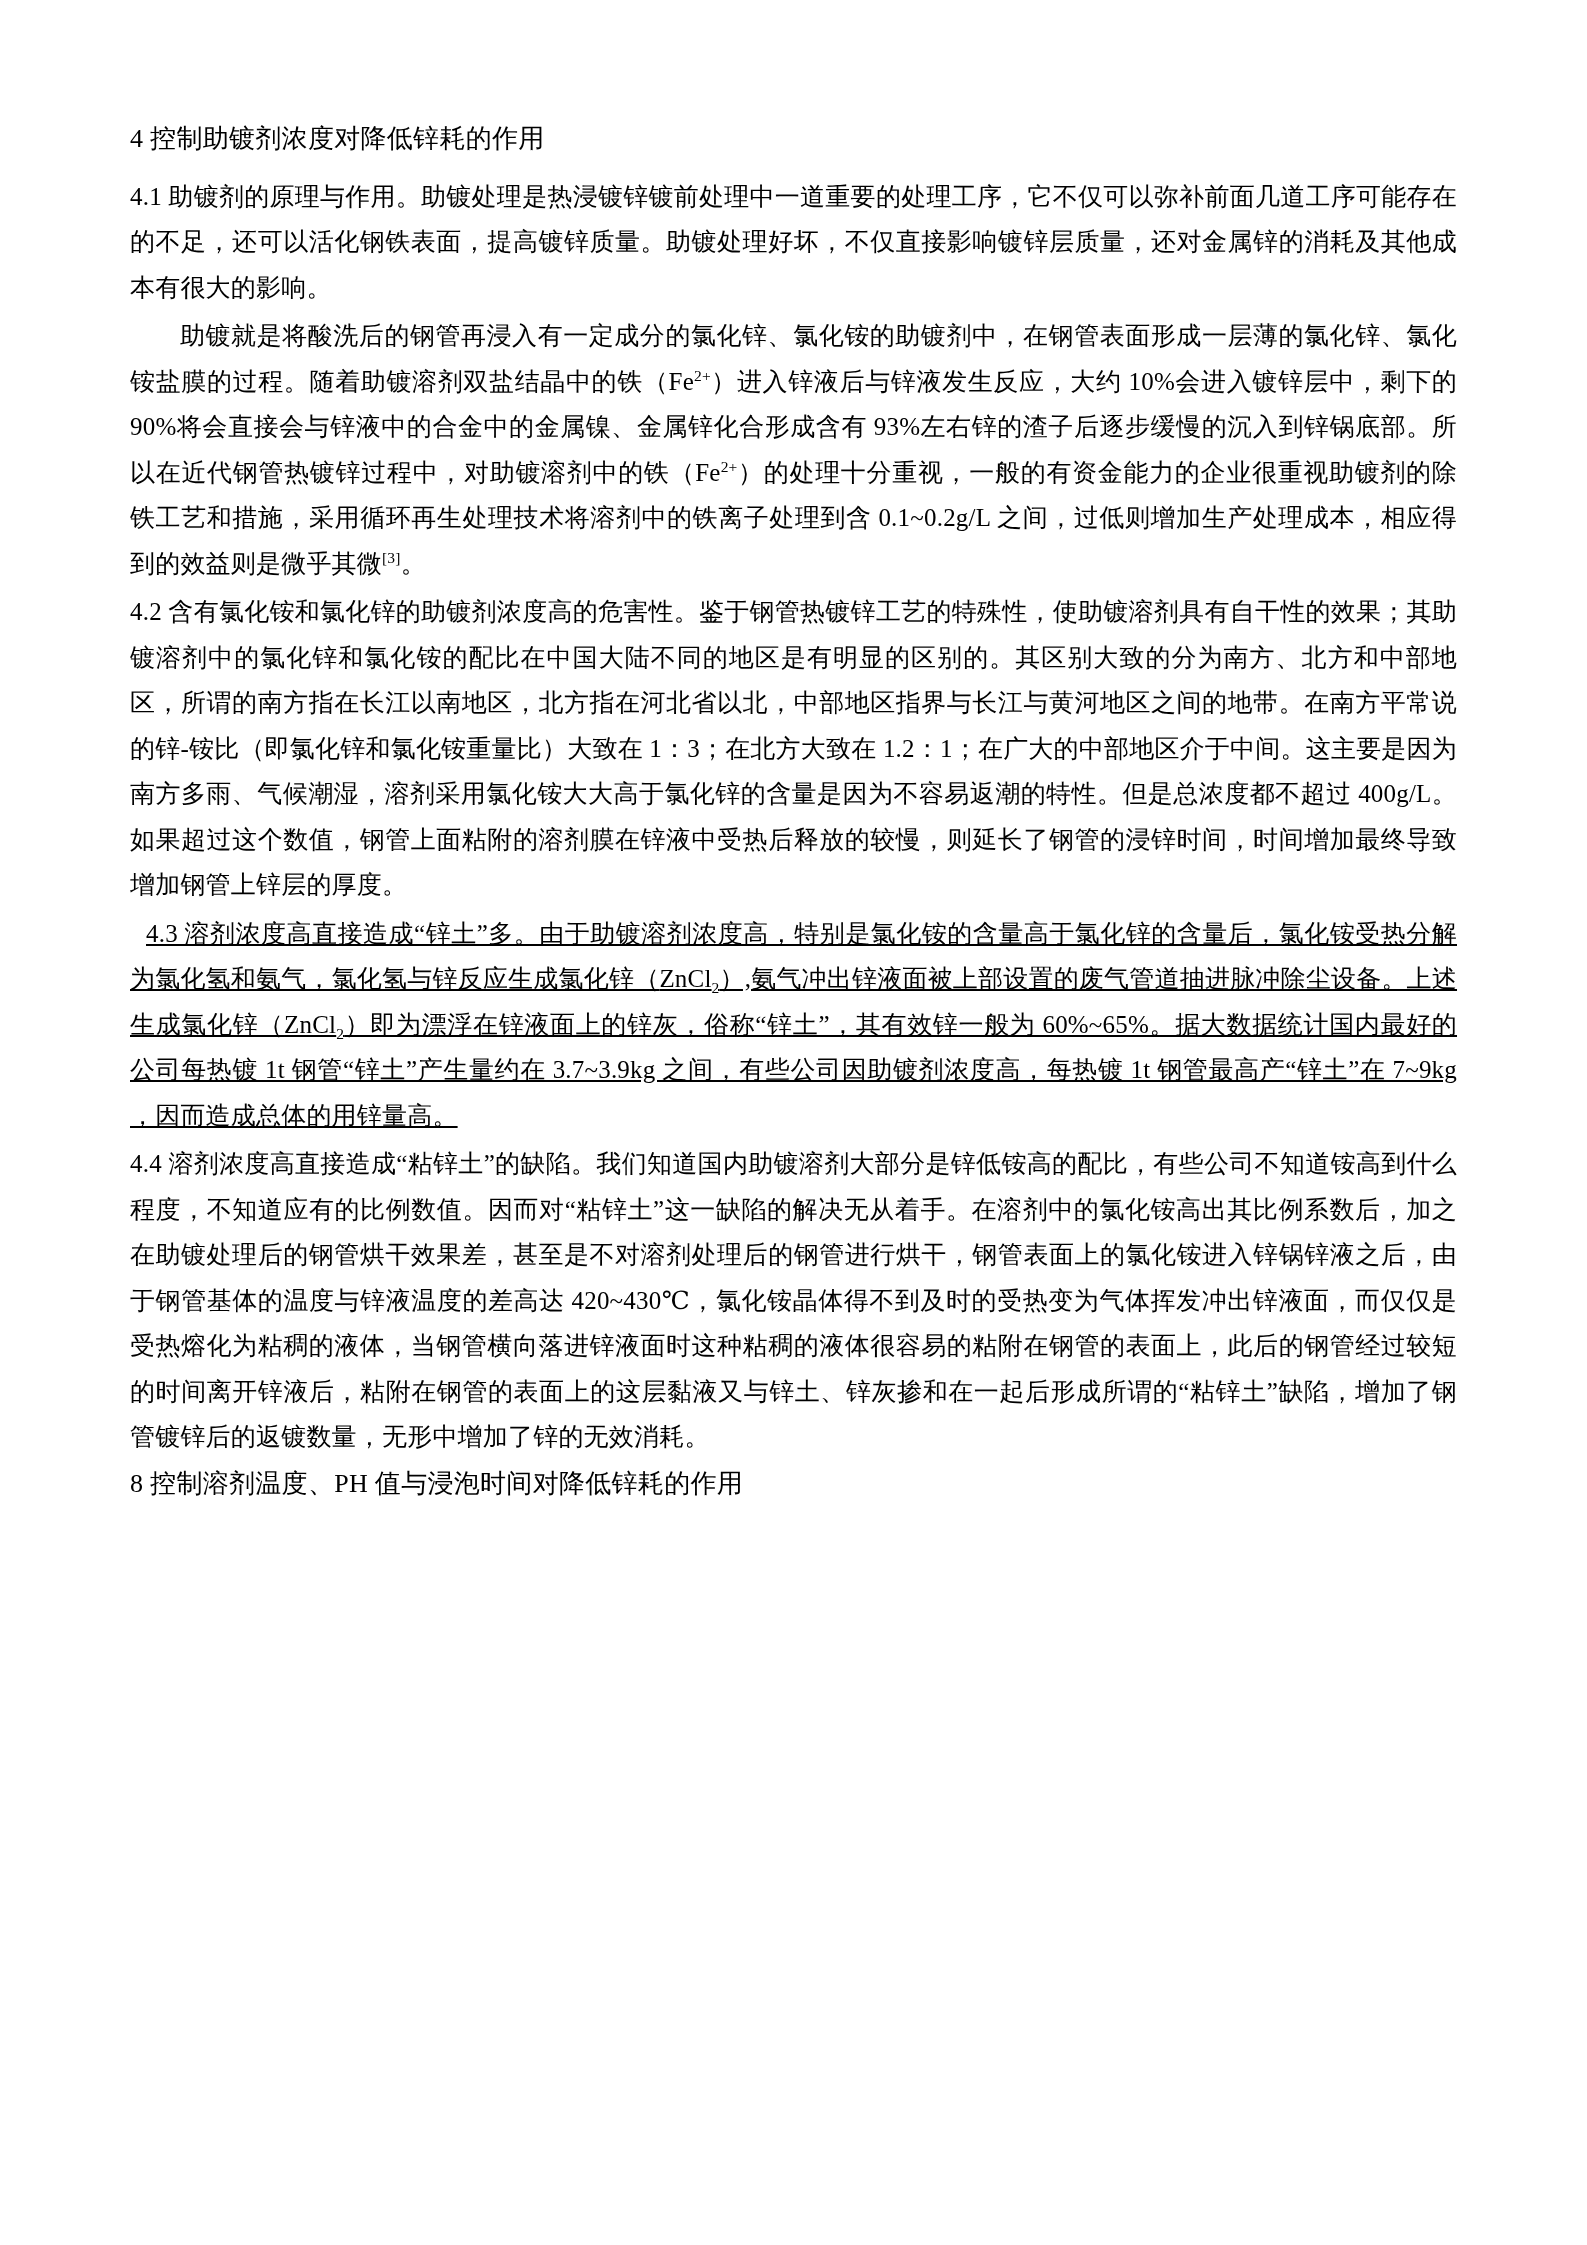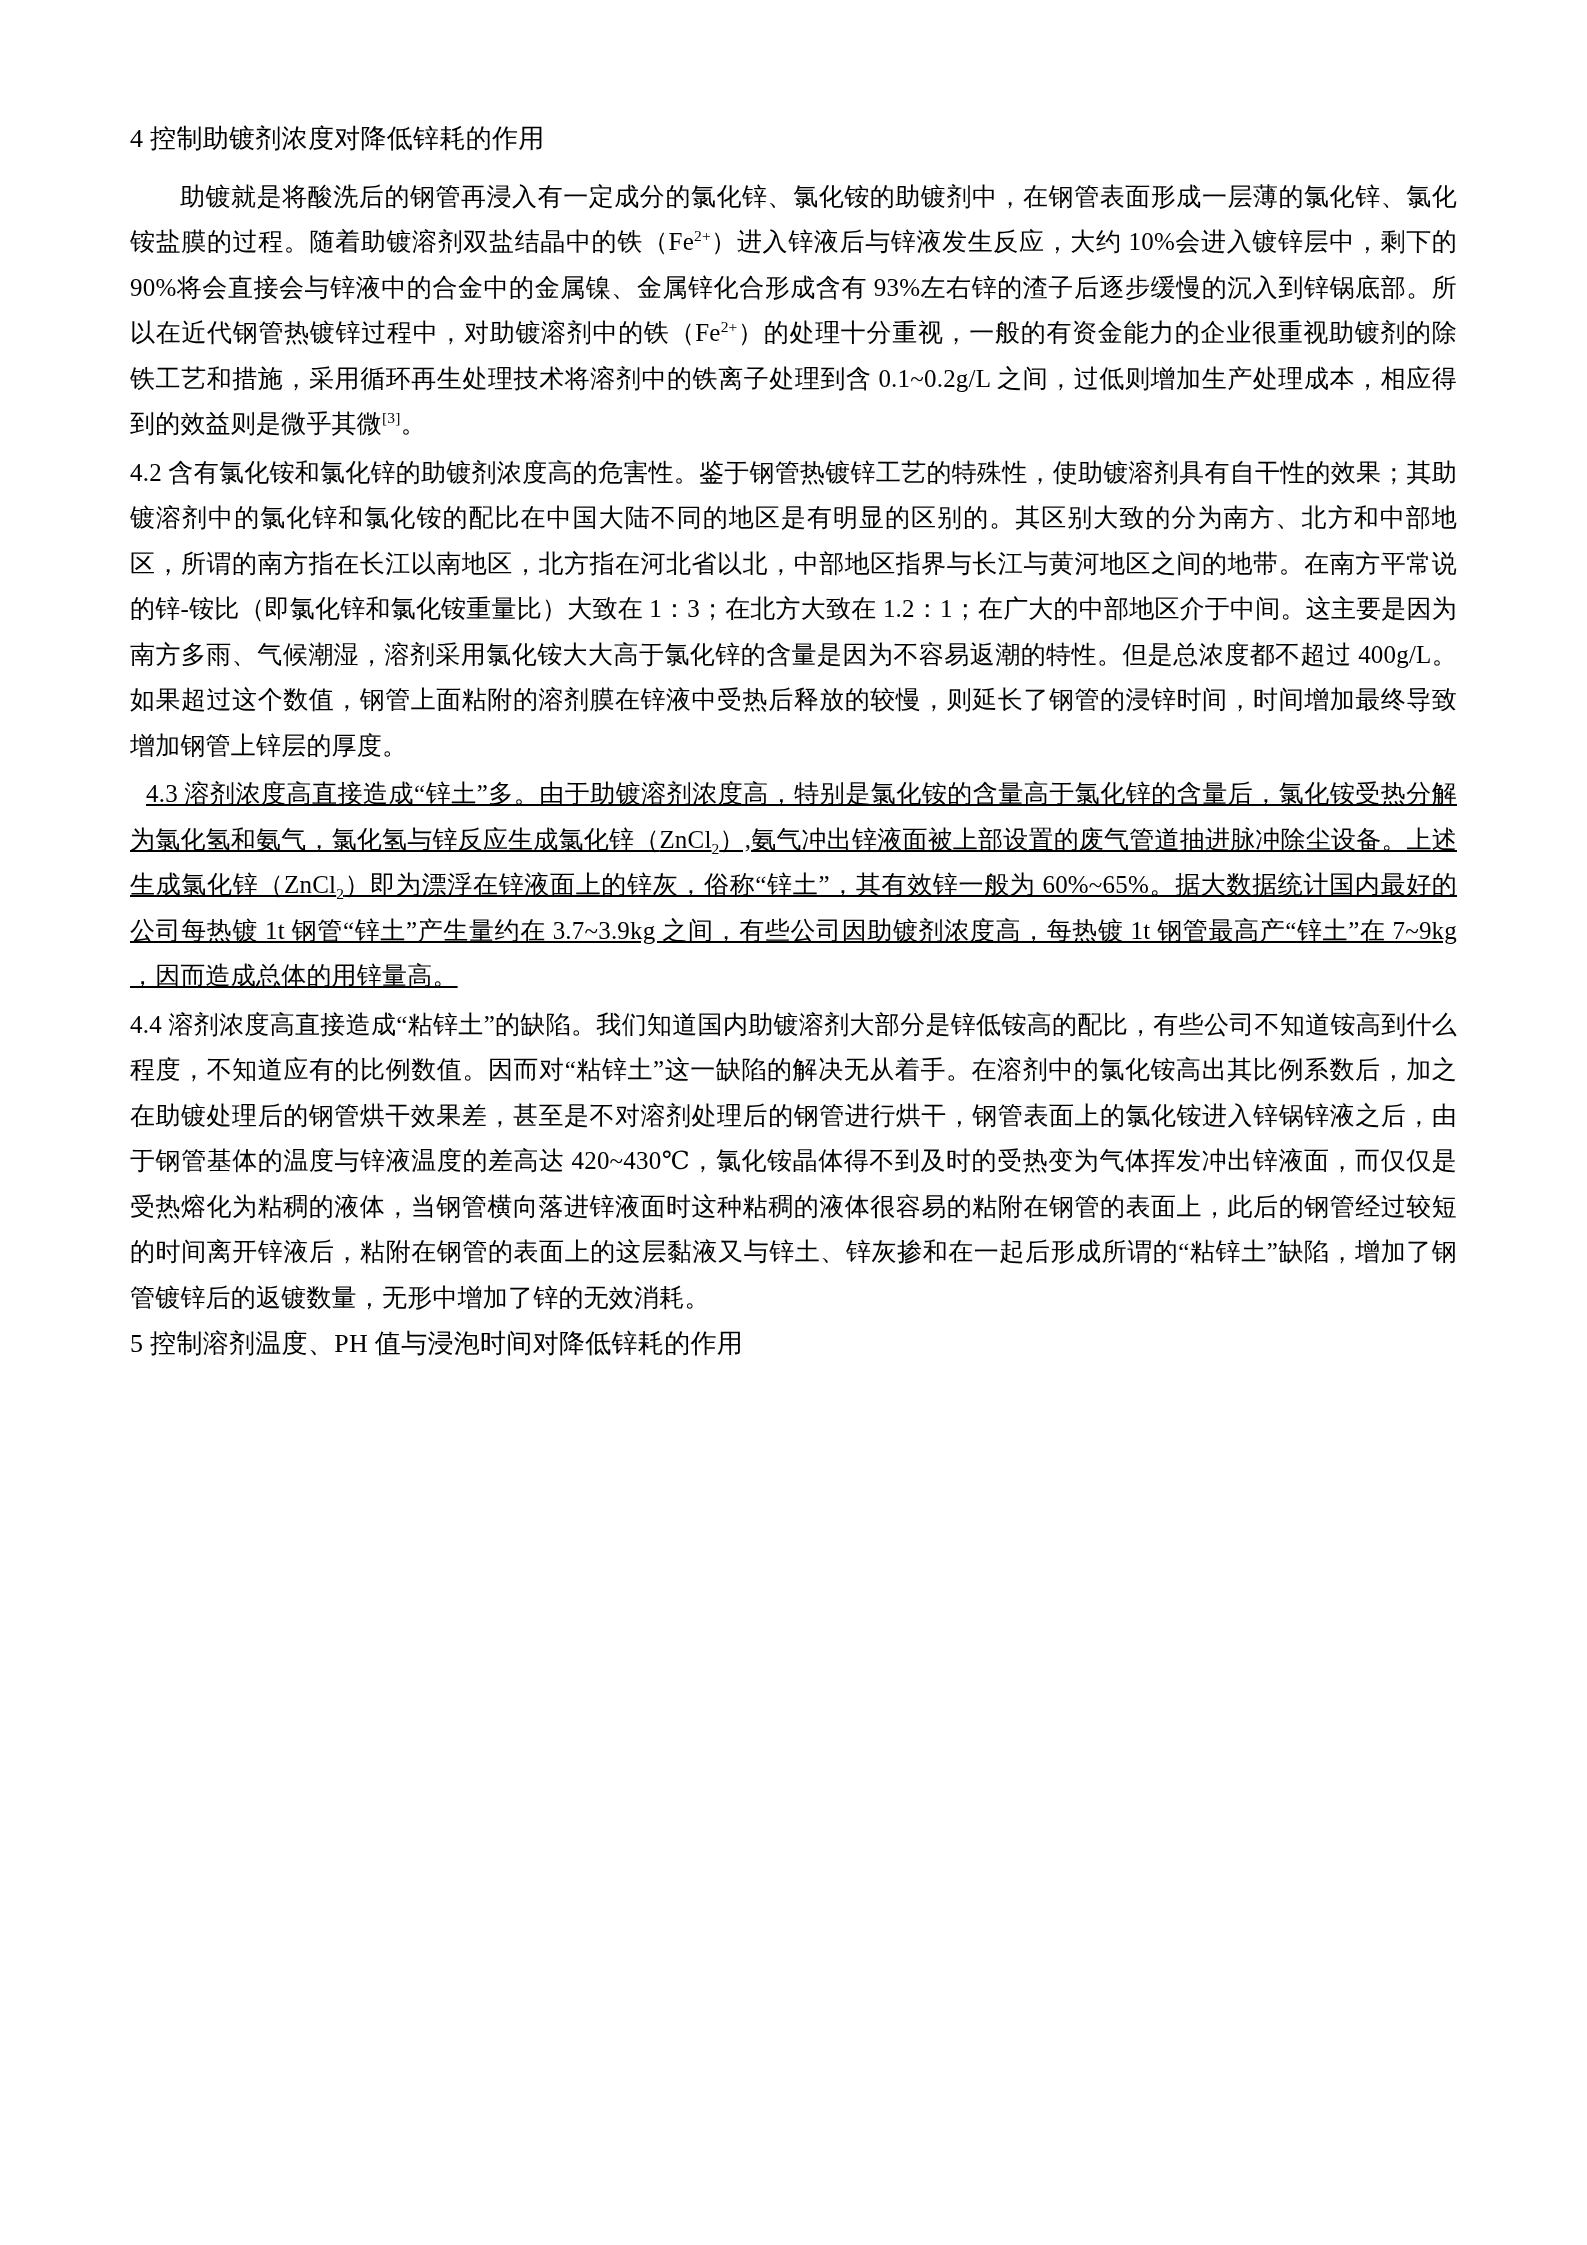--- a/index.html
+++ b/index.html
@@ -63,26 +63,27 @@
   .spacer-top { margin-top: 8px; }
 </style>
 </head>
 <body>
 
 <div class="page">
   <div class="doc">
 
     <h2 class="section-heading">4 控制助镀剂浓度对降低锌耗的作用</h2>
 
+    <p class="para">4.1 助镀剂的原理与作用。助镀处理是热浸镀锌镀前处理中一道重要的处理工序，它不仅可以弥补前面几道工序可能存在的不足，还可以活化钢铁表面，提高镀锌质量。助镀处理好坏，不仅直接影响镀锌层质量，还对金属锌的消耗及其他成本有很大的影响。</p>
 
     <p class="para indent">助镀就是将酸洗后的钢管再浸入有一定成分的氯化锌、氯化铵的助镀剂中，在钢管表面形成一层薄的氯化锌、氯化铵盐膜的过程。随着助镀溶剂双盐结晶中的铁（<span class="formula">Fe</span><sup>2+</sup>）进入锌液后与锌液发生反应，大约 10%会进入镀锌层中，剩下的 90%将会直接会与锌液中的合金中的金属镍、金属锌化合形成含有 93%左右锌的渣子后逐步缓慢的沉入到锌锅底部。所以在近代钢管热镀锌过程中，对助镀溶剂中的铁（<span class="formula">Fe</span><sup>2+</sup>）的处理十分重视，一般的有资金能力的企业很重视助镀剂的除铁工艺和措施，采用循环再生处理技术将溶剂中的铁离子处理到含 0.1~0.2g/L 之间，过低则增加生产处理成本，相应得到的效益则是微乎其微<sup>[3]</sup>。</p>
 
     <p class="para">4.2 含有氯化铵和氯化锌的助镀剂浓度高的危害性。鉴于钢管热镀锌工艺的特殊性，使助镀溶剂具有自干性的效果；其助镀溶剂中的氯化锌和氯化铵的配比在中国大陆不同的地区是有明显的区别的。其区别大致的分为南方、北方和中部地区，所谓的南方指在长江以南地区，北方指在河北省以北，中部地区指界与长江与黄河地区之间的地带。在南方平常说的锌-铵比（即氯化锌和氯化铵重量比）大致在 1：3；在北方大致在 1.2：1；在广大的中部地区介于中间。这主要是因为南方多雨、气候潮湿，溶剂采用氯化铵大大高于氯化锌的含量是因为不容易返潮的特性。但是总浓度都不超过 400g/L。如果超过这个数值，钢管上面粘附的溶剂膜在锌液中受热后释放的较慢，则延长了钢管的浸锌时间，时间增加最终导致增加钢管上锌层的厚度。</p>
 
     <p class="para indent-small">4.3 溶剂浓度高直接造成“锌土”多。由于助镀溶剂浓度高，特别是氯化铵的含量高于氯化锌的含量后，氯化铵受热分解为氯化氢和氨气，氯化氢与锌反应生成氯化锌（<span class="lat">ZnCl</span><sub>2</sub>）,氨气冲出锌液面被上部设置的废气管道抽进脉冲除尘设备。上述生成氯化锌（<span class="lat">ZnCl</span><sub>2</sub>）即为漂浮在锌液面上的锌灰，俗称“锌土”，其有效锌一般为 60%~65%。据大数据统计国内最好的公司每热镀 1t 钢管“锌土”产生量约在 3.7~3.9kg 之间，有些公司因助镀剂浓度高，每热镀 1t 钢管最高产“锌土”在 7~9kg ，因而造成总体的用锌量高。</p>
 
     <p class="para">4.4 溶剂浓度高直接造成“粘锌土”的缺陷。我们知道国内助镀溶剂大部分是锌低铵高的配比，有些公司不知道铵高到什么程度，不知道应有的比例数值。因而对“粘锌土”这一缺陷的解决无从着手。在溶剂中的氯化铵高出其比例系数后，加之在助镀处理后的钢管烘干效果差，甚至是不对溶剂处理后的钢管进行烘干，钢管表面上的氯化铵进入锌锅锌液之后，由于钢管基体的温度与锌液温度的差高达 420~430℃，氯化铵晶体得不到及时的受热变为气体挥发冲出锌液面，而仅仅是受热熔化为粘稠的液体，当钢管横向落进锌液面时这种粘稠的液体很容易的粘附在钢管的表面上，此后的钢管经过较短的时间离开锌液后，粘附在钢管的表面上的这层黏液又与锌土、锌灰掺和在一起后形成所谓的“粘锌土”缺陷，增加了钢管镀锌后的返镀数量，无形中增加了锌的无效消耗。</p>
 
-    <h2 class="section-heading spacer-top">5 控制溶剂温度、PH 值与浸泡时间对降低锌耗的作用</h2>
+    <h2 class="section-heading spacer-top">8 控制溶剂温度、PH 值与浸泡时间对降低锌耗的作用</h2>
 
 
   </div>
 </div>
 
 </body></html>

